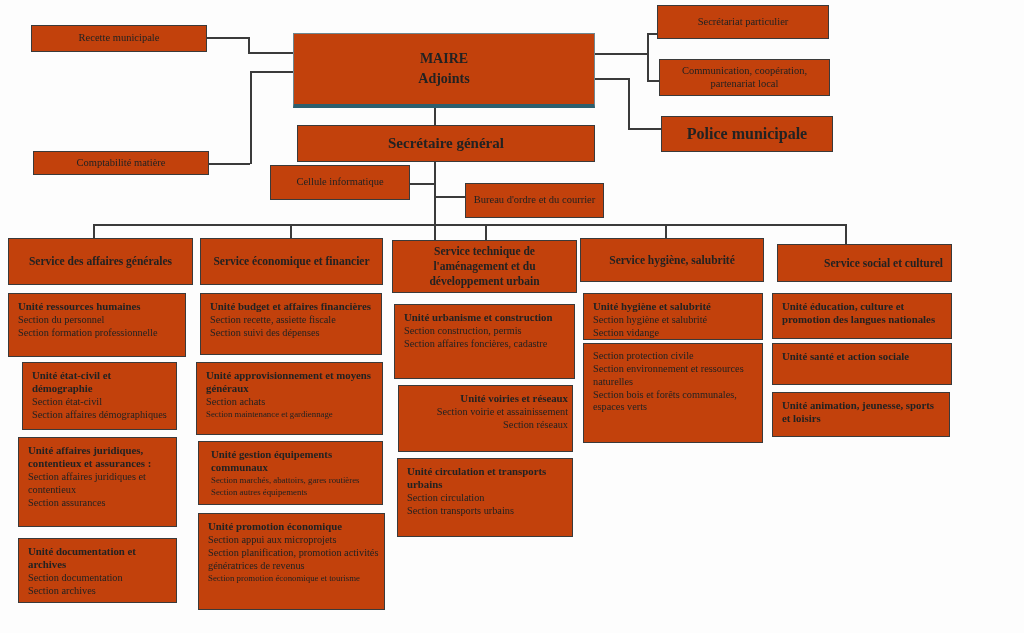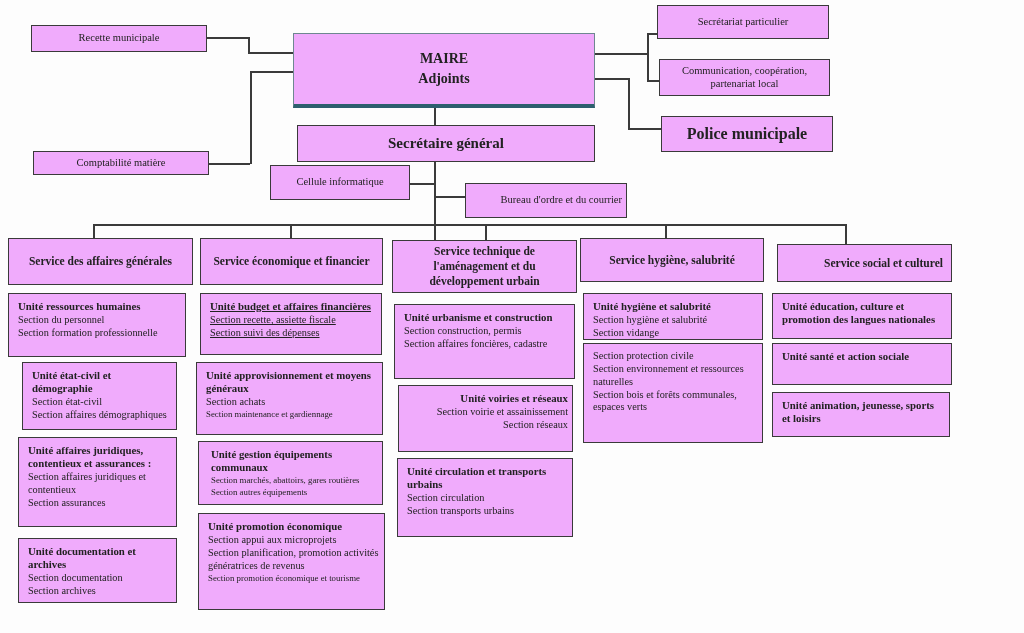--- a/index.html
+++ b/index.html
@@ -1,20 +1,20 @@
 <!DOCTYPE html>
 <html><head>
 <meta charset="utf-8">
 <style>
   html,body{margin:0;padding:0;background:#ffffff;}
   .canvas{
     position:relative;width:1024px;height:633px;background:#fdfdfd;overflow:hidden;
     font-family:"Liberation Serif","DejaVu Serif",serif;color:#222;
   }
-  .bx{position:absolute;background:#f0abfc;box-sizing:border-box;border:1.5px solid #3a3a3a;}
+  .bx{position:absolute;background:#c2410c;box-sizing:border-box;border:1.5px solid #3a3a3a;}
   .satellite{display:flex;align-items:center;justify-content:center;text-align:center;
     font-size:10.5px;line-height:1.15;padding:1px 4px;}
   .satellite.bold{font-weight:bold;font-size:16px;}
   .maire{display:flex;flex-direction:column;align-items:center;justify-content:center;
     font-weight:bold;font-size:14px;line-height:1.45;text-align:center;
     border:1.5px solid #6e8790;border-bottom:4px solid #2d5f6e;}
   .sg{display:flex;align-items:center;justify-content:center;font-weight:bold;font-size:15px;}
   .head{display:flex;align-items:center;justify-content:center;text-align:center;
     font-weight:bold;font-size:11.5px;line-height:1.3;padding:2px 8px;}
   .unit{padding:6px 4px 0 9px;overflow:hidden;}
@@ -56,21 +56,21 @@
   </div>
 
   <div class="bx sg" style="left:297px;top:125px;width:298px;height:37px;">
     <span>Secrétaire général</span>
   </div>
 
   <div class="bx satellite" style="left:270px;top:165px;width:140px;height:35px;">
     <span>Cellule informatique</span>
   </div>
 
-  <div class="bx satellite" style="left:465px;top:183px;width:162px;height:35px;justify-content:flex-end;">
+  <div class="bx satellite" style="left:465px;top:183px;width:139px;height:35px;">
     <span>Bureau d'ordre et du courrier</span>
   </div>
 
   <div id="services-root">
       <div class="bx head" style="left: 8px; top: 238px; width: 185px; height: 47px;">
         <span>Service des affaires générales</span>
       </div>
       <div class="bx unit" style="left: 8px; top: 293px; width: 178px; height: 64px;">
         <div class="u-title">Unité ressources humaines</div>
         <div class="sec">Section du personnel</div>
@@ -87,21 +87,21 @@
         <div class="sec">Section assurances</div>
       </div>
       <div class="bx unit" style="left: 18px; top: 538px; width: 159px; height: 65px;">
         <div class="u-title">Unité documentation et archives</div>
         <div class="sec">Section documentation</div>
         <div class="sec">Section archives</div>
       </div>
       <div class="bx head" style="left: 200px; top: 238px; width: 183px; height: 47px;">
         <span>Service économique et financier</span>
       </div>
-      <div class="bx unit" style="left: 200px; top: 293px; width: 182px; height: 62px; text-decoration: underline;">
+      <div class="bx unit" style="left: 200px; top: 293px; width: 182px; height: 62px;">
         <div class="u-title">Unité budget et affaires financières</div>
         <div class="sec">Section recette, assiette fiscale</div>
         <div class="sec">Section suivi des dépenses</div>
       </div>
       <div class="bx unit" style="left: 196px; top: 362px; width: 187px; height: 73px;">
         <div class="u-title">Unité approvisionnement et moyens généraux</div>
         <div class="sec">Section achats</div>
         <div class="sec sm">Section maintenance et gardiennage</div>
       </div>
       <div class="bx unit" style="left: 198px; top: 441px; width: 185px; height: 64px; padding-left: 12px;">

